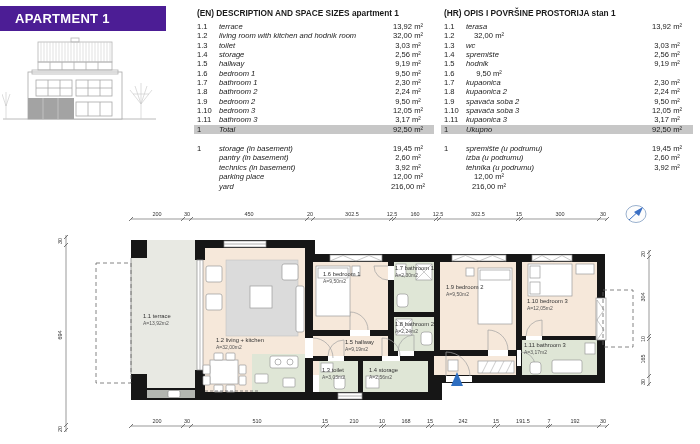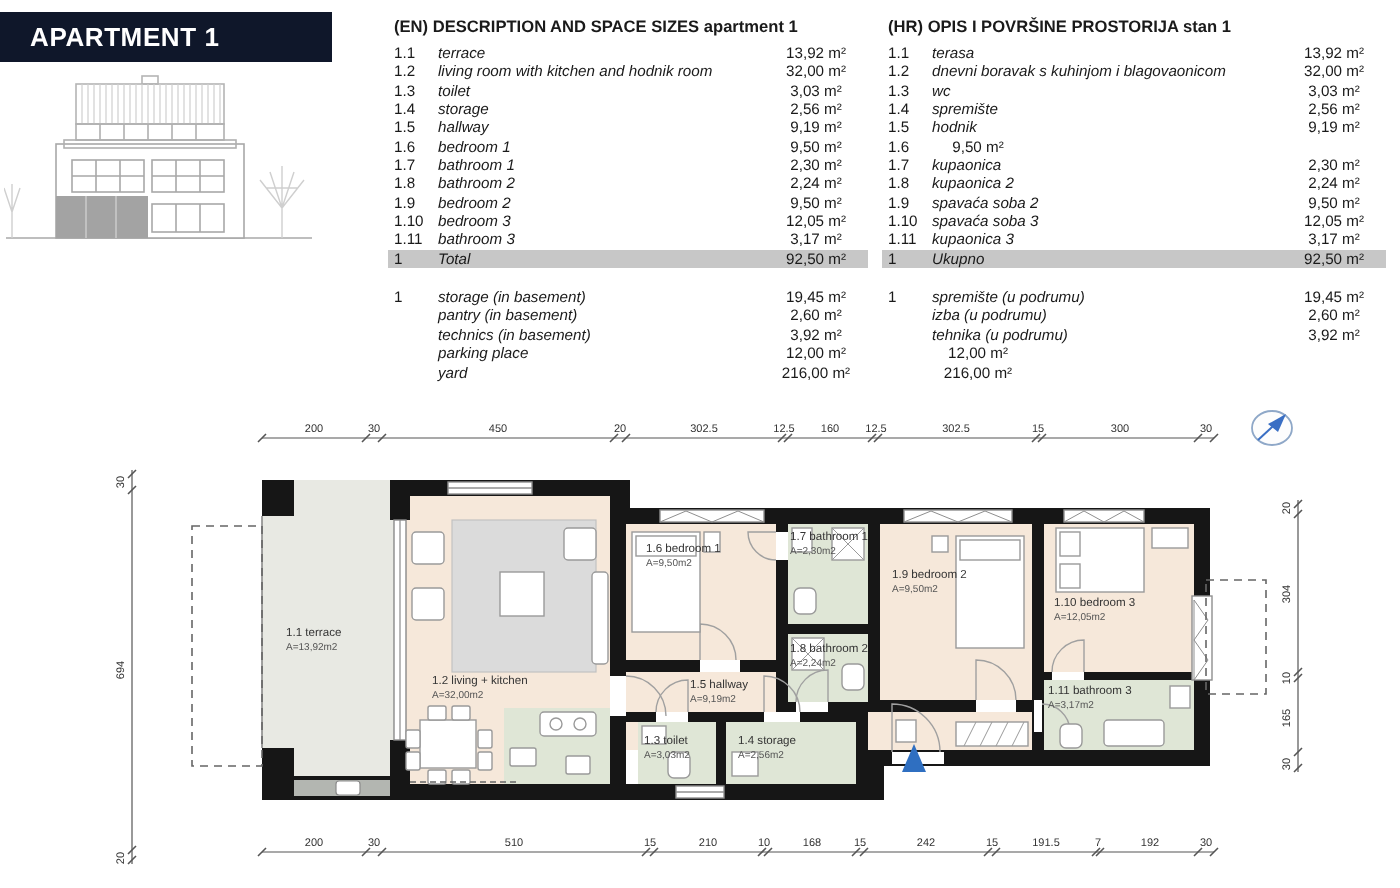--- a/index.html
+++ b/index.html
@@ -1,18 +1,18 @@
 <!DOCTYPE html>
 <html><head>
 <meta charset="utf-8">
 <style>
   html,body{margin:0;padding:0;background:#fff;}
   body{width:700px;height:444px;position:relative;overflow:hidden;
        font-family:"Liberation Sans",sans-serif;color:#1a1a1a;}
-  .hdr{position:absolute;left:0;top:6px;width:166px;height:25px;background:#0f172a;
+  .hdr{position:absolute;left:0;top:6px;width:166px;height:25px;background:#4c1d95;
        color:#fff;font-weight:bold;font-size:13px;display:flex;align-items:center;
        padding-left:15px;box-sizing:border-box;letter-spacing:.3px;}
   .elev{position:absolute;left:2px;top:32px;}
   .plan{position:absolute;left:0;top:204px;}
   .tbl{position:absolute;top:8px;}
   .tbl-en{left:194px;width:240px;}
   .tbl-hr{left:441px;width:252px;}
   .ttitle{font-size:8.3px;font-weight:bold;margin:0 0 4px 3px;white-space:nowrap;}
   .trow{display:flex;font-size:7.6px;line-height:9.35px;padding:0 3px;}
   .tcode{width:22px;flex:none;}
@@ -165,21 +165,20 @@
 <div class="tbl tbl-hr">
   <div class="ttitle">(HR) OPIS I POVRŠINE PROSTORIJA stan 1</div>
   <div>
       <div class="trow">
       <span class="tcode">1.1</span>
       <span class="tlabel">terasa</span>
       <span class="tarea">13,92 m²</span>
     </div>
       <div class="trow">
       <span class="tcode">1.2</span>
-      <span class="tlabel">dnevni boravak s kuhinjom i blagovaonicom</span>
       <span class="tarea">32,00 m²</span>
     </div>
       <div class="trow">
       <span class="tcode">1.3</span>
       <span class="tlabel">wc</span>
       <span class="tarea">3,03 m²</span>
     </div>
       <div class="trow">
       <span class="tcode">1.4</span>
       <span class="tlabel">spremište</span>

